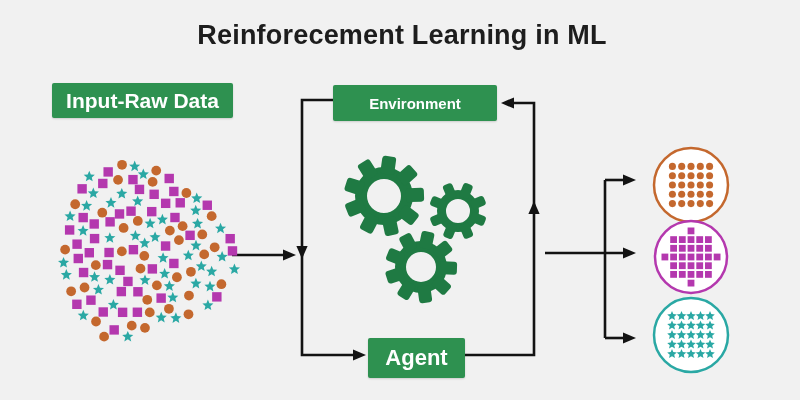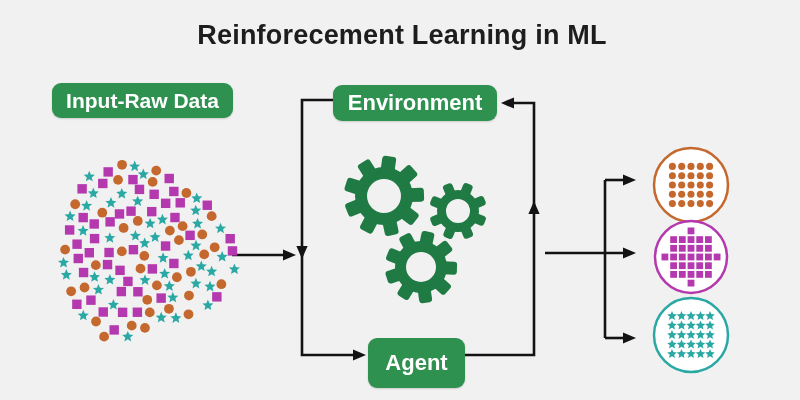--- a/index.html
+++ b/index.html
@@ -22,27 +22,27 @@
     color: var(--title, #1d1d1d);
   }
   .badge {
     position: absolute;
     display: flex;
     align-items: center;
     justify-content: center;
     background: var(--green, #2e9150);
     color: var(--badge-text, #ffffff);
     font-weight: 700;
-    border-radius: 9px;
+    border-radius: 2px;
     box-shadow: 0 1px 2px rgba(0,0,0,0.15);
     white-space: nowrap;
   }
   .badge.input  { left: 52px;  top: 83px;  width: 181px; height: 35px; font-size: 21px; }
-  .badge.env    { left: 333px; top: 85px;  width: 164px; height: 36px; font-size: 22px; }
-  .badge.agent  { left: 368px; top: 338px; width: 97px;  height: 50px; font-size: 22px; }
+  .badge.env    { left: 333px; top: 85px;  width: 164px; height: 36px; font-size: 15px; }
+  .badge.agent  { left: 368px; top: 338px; width: 97px;  height: 40px; font-size: 22px; }
   .badge.output { left: 635px; top: 88px;  width: 117px; height: 31px; font-size: 21px; }
 </style>
 </head>
 <body>
 
 <div class="stage" id="stage" style="--bg: #f1f1f1; --green: #2e9150; --badge-text: #ffffff; --title: #1d1d1d;">
   <svg id="diagram" width="800" height="400" viewBox="0 0 800 400">
       <polyline points="333,100 302,100 302,355 354,355" fill="none" stroke="#131313" stroke-width="2.6"></polyline>
       <polygon points="366,355 353,349.4 353,360.6" fill="#131313"></polygon>
       <polygon points="302,259 296.4,246 307.6,246" fill="#131313"></polygon>

